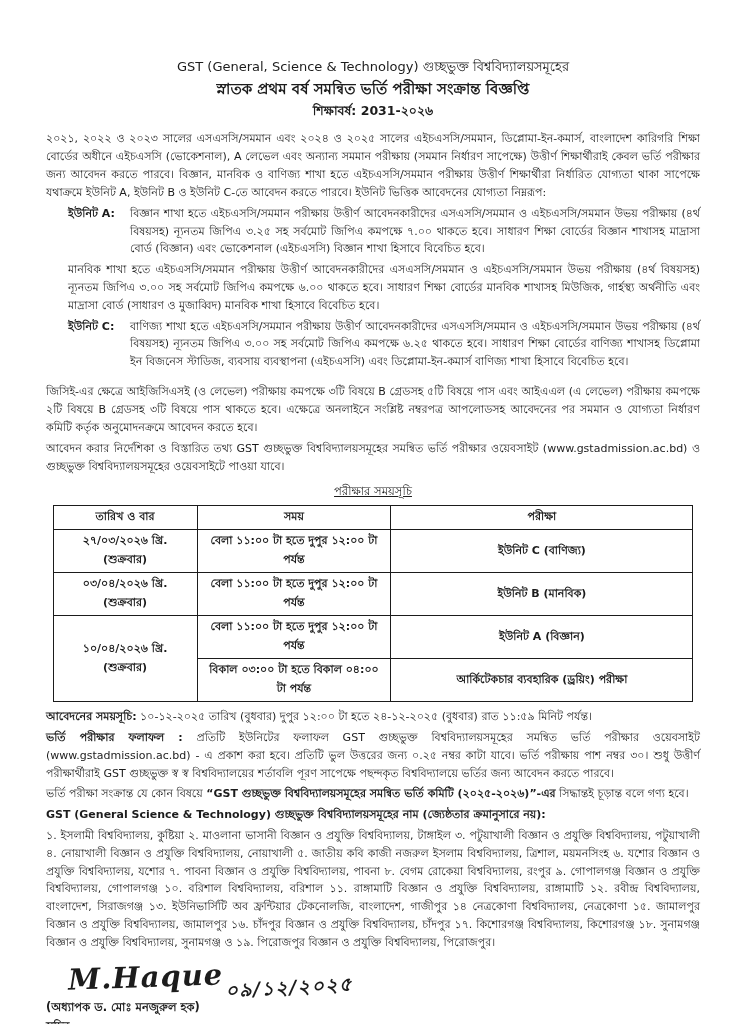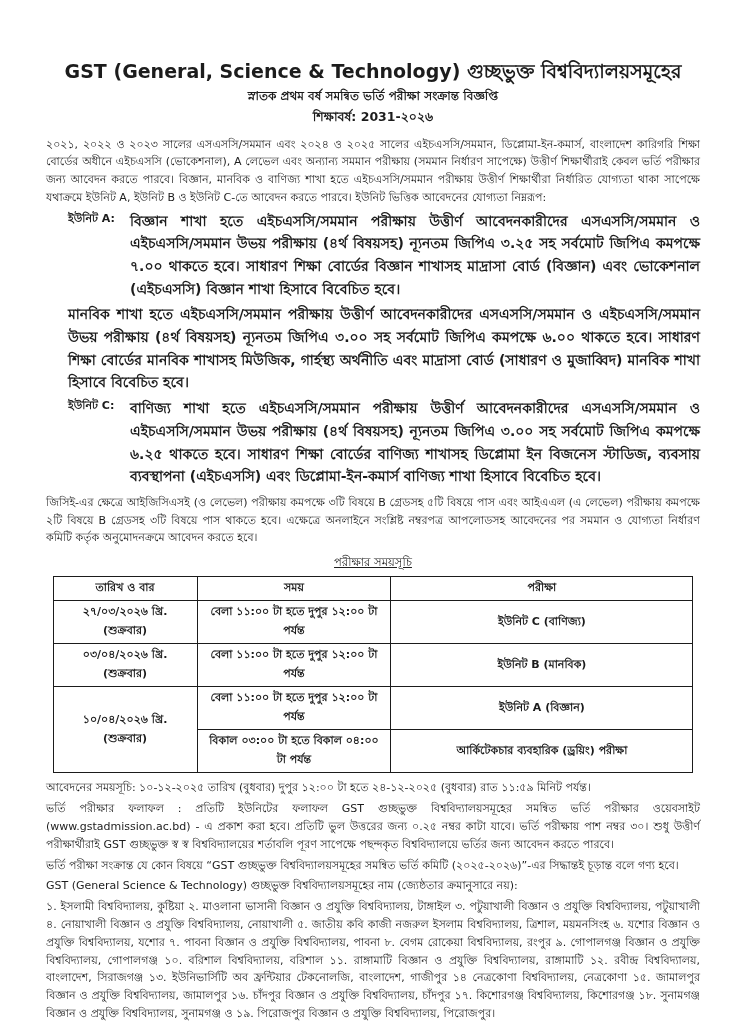--- a/index.html
+++ b/index.html
@@ -9,42 +9,42 @@
     color: #1c1c1c;
     width: 744px;
     height: 1024px;
     padding: 56px 44px 20px 46px;
     overflow: hidden;
     -webkit-font-smoothing: antialiased;
   }
   .doc { width: 100%; }
   
   .notice-header { text-align: center; margin-bottom: 9px; }
-  .title-1 { font-size: 19px; font-weight: 700; line-height: 1.65; }
-  .title-2 { font-size: 12px; font-weight: 700; line-height: 1.6; }
+  .title-1 { font-size: 13px; font-weight: 400; line-height: 1.65; }
+  .title-2 { font-size: 15px; font-weight: 700; line-height: 1.6; }
   .title-3 { font-size: 12.5px; font-weight: 700; line-height: 1.6; }
   
   .para {
     font-size: 11px;
     line-height: 1.62;
     text-align: justify;
     font-weight: 500;
     margin-bottom: 3px;
   }
-  .lead { font-weight: 400; }
+  .lead { font-weight: 700; }
   
   .unit-row { display: flex; margin: 2px 0 3px 22px; }
   .unit-label {
     flex: 0 0 62px;
     font-size: 11px; font-weight: 700; line-height: 1.62;
     white-space: nowrap;
   }
   .unit-text {
     flex: 1;
-    font-size: 14px; line-height: 1.62; font-weight: 700;
+    font-size: 11px; line-height: 1.62; font-weight: 400;
     text-align: justify;
   }
   
   .schedule-wrap { margin: 7px 0 6px 0; }
   .schedule-title {
     text-align: center; font-size: 11.5px; font-weight: 400;
     text-decoration: underline; margin-bottom: 3px;
   }
   table.schedule {
     width: 98%;
@@ -110,22 +110,23 @@
 
   <div class="unit-row">
     <span class="unit-text">মানবিক শাখা হতে এইচএসসি/সমমান পরীক্ষায় উত্তীর্ণ আবেদনকারীদের এসএসসি/সমমান ও এইচএসসি/সমমান উভয় পরীক্ষায় (৪র্থ বিষয়সহ) ন্যূনতম জিপিএ ৩.০০ সহ সর্বমোট জিপিএ কমপক্ষে ৬.০০ থাকতে হবে। সাধারণ শিক্ষা বোর্ডের মানবিক শাখাসহ মিউজিক, গার্হস্থ্য অর্থনীতি এবং মাদ্রাসা বোর্ড (সাধারণ ও মুজাব্বিদ) মানবিক শাখা হিসাবে বিবেচিত হবে।</span>
   </div>
 
   <div class="unit-row">
     <span class="unit-label">ইউনিট C:</span>
     <span class="unit-text">বাণিজ্য শাখা হতে এইচএসসি/সমমান পরীক্ষায় উত্তীর্ণ আবেদনকারীদের এসএসসি/সমমান ও এইচএসসি/সমমান উভয় পরীক্ষায় (৪র্থ বিষয়সহ) ন্যূনতম জিপিএ ৩.০০ সহ সর্বমোট জিপিএ কমপক্ষে ৬.২৫ থাকতে হবে। সাধারণ শিক্ষা বোর্ডের বাণিজ্য শাখাসহ ডিপ্লোমা ইন বিজনেস স্টাডিজ, ব্যবসায় ব্যবস্থাপনা (এইচএসসি) এবং ডিপ্লোমা-ইন-কমার্স বাণিজ্য শাখা হিসাবে বিবেচিত হবে।</span>
   </div>
 
-  <p class="para" style="margin-top:6px">জিসিই-এর ক্ষেত্রে আইজিসিএসই (ও লেভেল) পরীক্ষায় কমপক্ষে ৩টি বিষয়ে B গ্রেডসহ ৫টি বিষয়ে পাস এবং আইএএল (এ লেভেল) পরীক্ষায় কমপক্ষে ২টি বিষয়ে B গ্রেডসহ ৩টি বিষয়ে পাস থাকতে হবে। এক্ষেত্রে অনলাইনে সংশ্লিষ্ট নম্বরপত্র আপলোডসহ আবেদনের পর সমমান ও যোগ্যতা নির্ধারণ কমিটি কর্তৃক অনুমোদনক্রমে আবেদন করতে হবে।</p>
+  <p class="para" style="margin-top:12px">জিসিই-এর ক্ষেত্রে আইজিসিএসই (ও লেভেল) পরীক্ষায় কমপক্ষে ৩টি বিষয়ে B গ্রেডসহ ৫টি বিষয়ে পাস এবং আইএএল (এ লেভেল) পরীক্ষায় কমপক্ষে ২টি বিষয়ে B গ্রেডসহ ৩টি বিষয়ে পাস থাকতে হবে। এক্ষেত্রে অনলাইনে সংশ্লিষ্ট নম্বরপত্র আপলোডসহ আবেদনের পর সমমান ও যোগ্যতা নির্ধারণ কমিটি কর্তৃক অনুমোদনক্রমে আবেদন করতে হবে।</p>
 
+  <p class="para" style="margin-top:4px">আবেদন করার নির্দেশিকা ও বিস্তারিত তথ্য GST গুচ্ছভুক্ত বিশ্ববিদ্যালয়সমূহের সমন্বিত ভর্তি পরীক্ষার ওয়েবসাইট (www.gstadmission.ac.bd) ও গুচ্ছভুক্ত বিশ্ববিদ্যালয়সমূহের ওয়েবসাইটে পাওয়া যাবে।</p>
 
   <div class="schedule-wrap">
     <div class="schedule-title">পরীক্ষার সময়সূচি</div>
     <table class="schedule">
       <colgroup>
           <col class="c-date">
           <col class="c-time">
           <col class="c-exam">
         </colgroup>
       <thead>

